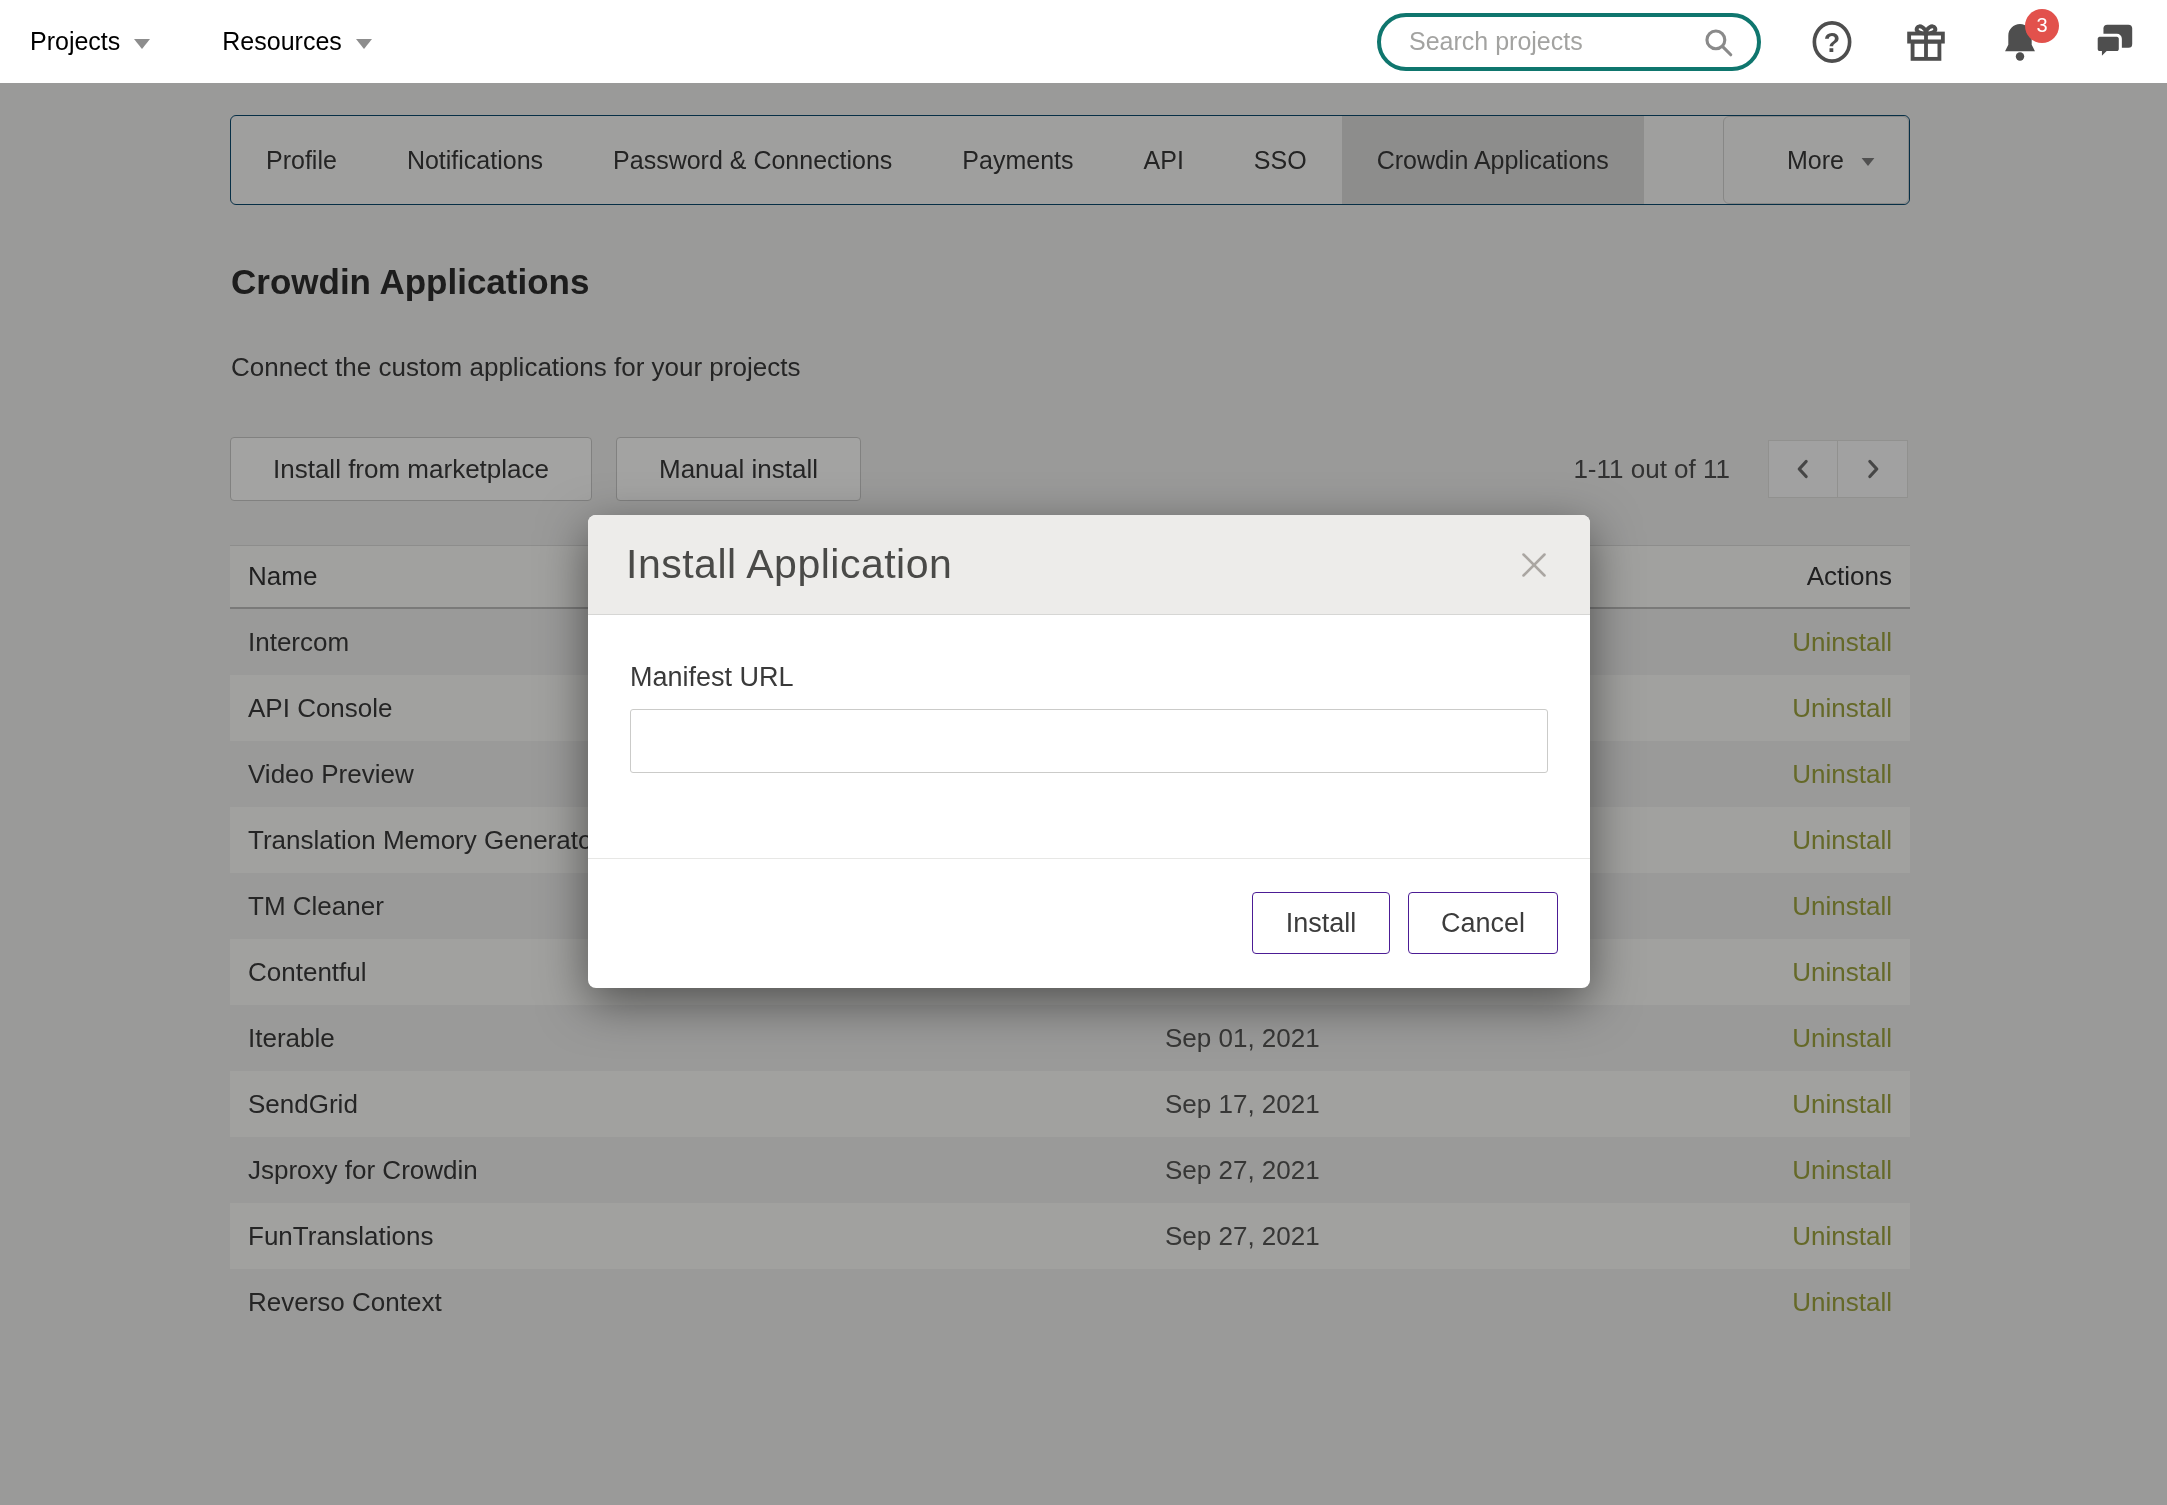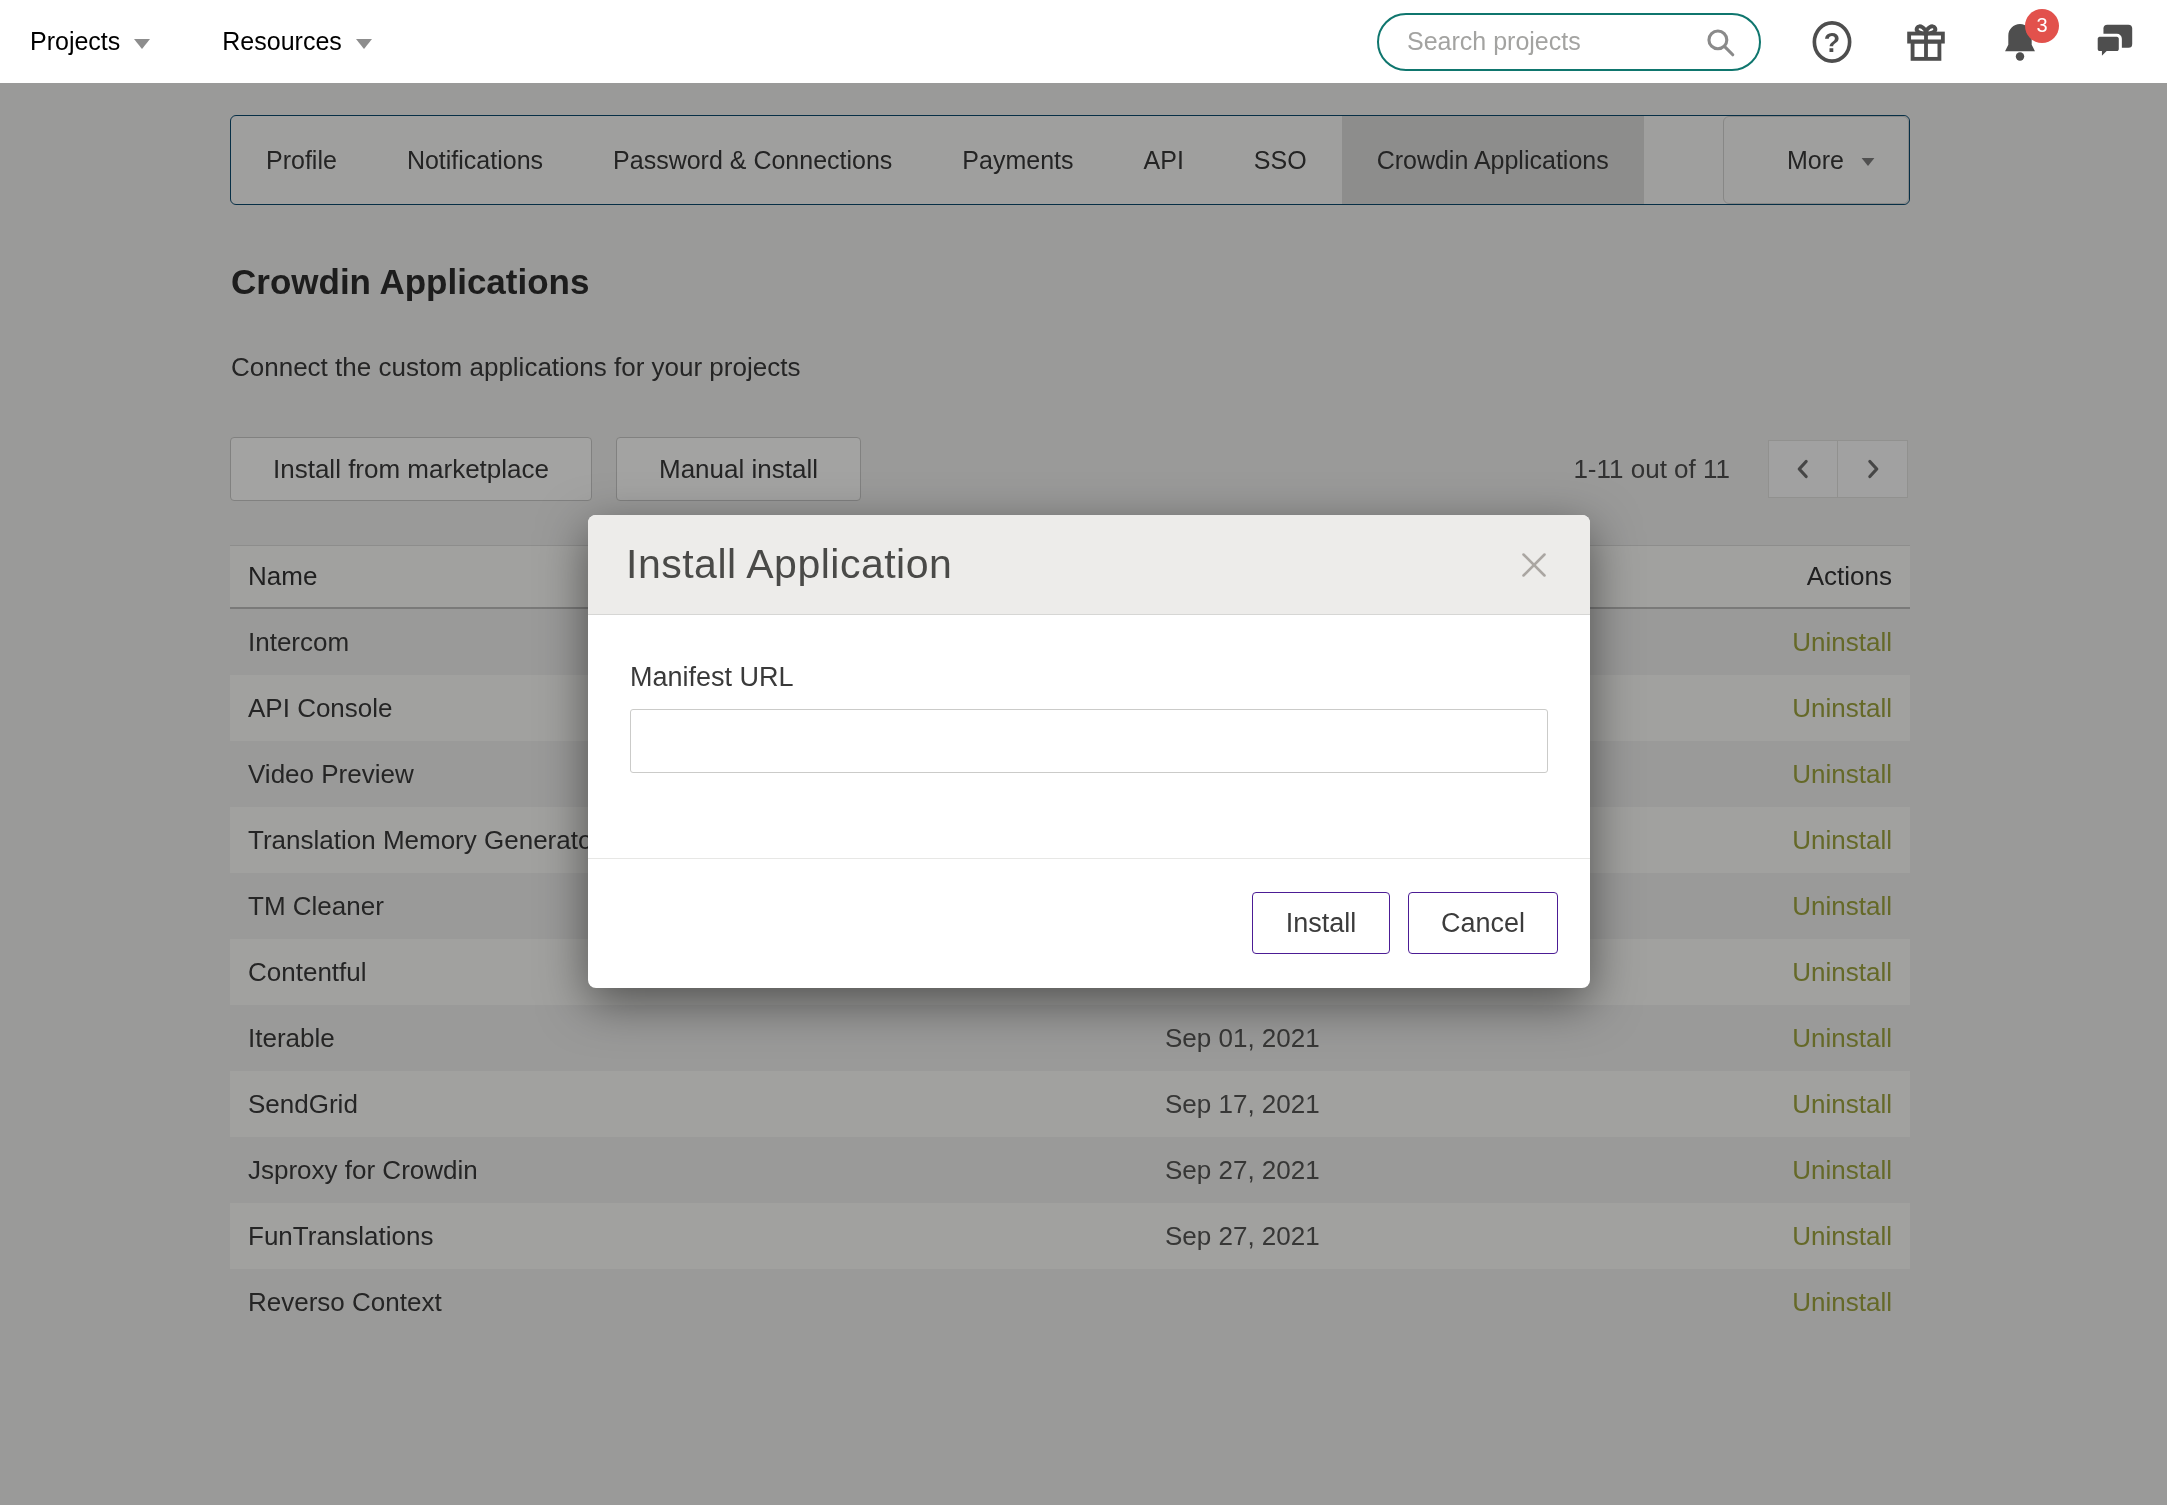--- a/index.html
+++ b/index.html
@@ -18,21 +18,21 @@
   .nav-menu {
     display:flex; align-items:center; gap:14px; font-size:25px; color:#000000;
     margin-right:72px; cursor:pointer;
   }
   .caret {
     width:0; height:0; border-left:8px solid transparent; border-right:8px solid transparent;
     border-top:10px solid #8d8d8d; display:inline-block; margin-top:4px;
   }
   .nav-right { margin-left:auto; display:flex; align-items:center; gap:48px; }
   .search-pill {
-    width:384px; height:58px; border:2px solid #0f766e; border-radius:29px;
+    width:384px; height:58px; border:4px solid #0f766e; border-radius:29px;
     display:flex; align-items:center; padding:0 22px 0 28px; background:#fff;
   }
   .search-pill input {
     flex:1; border:none; outline:none; font-size:25px; color:#555;
     font-family:"Liberation Sans", sans-serif; background:transparent; min-width:0;
   }
   .search-pill input::placeholder { color:#a3a3a1; }
   .nav-icon { width:46px; height:46px; color:#4e4e4e; position:relative; cursor:pointer; flex:none; }
   .nav-icon svg { width:100%; height:100%; display:block; }
   .badge {

